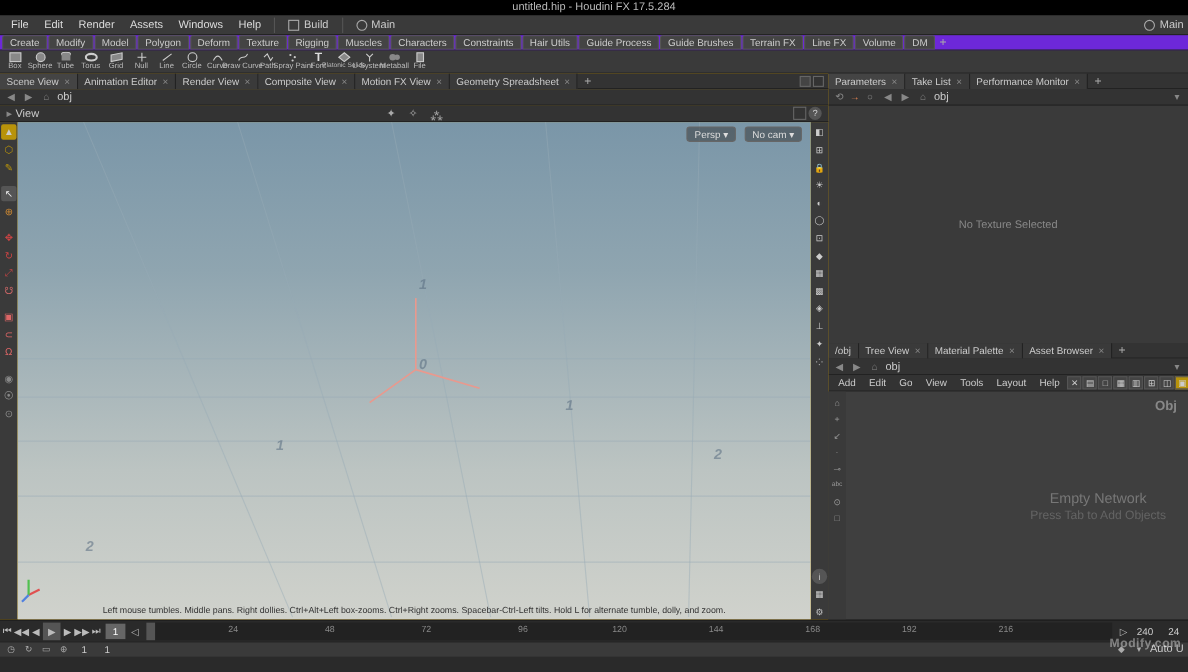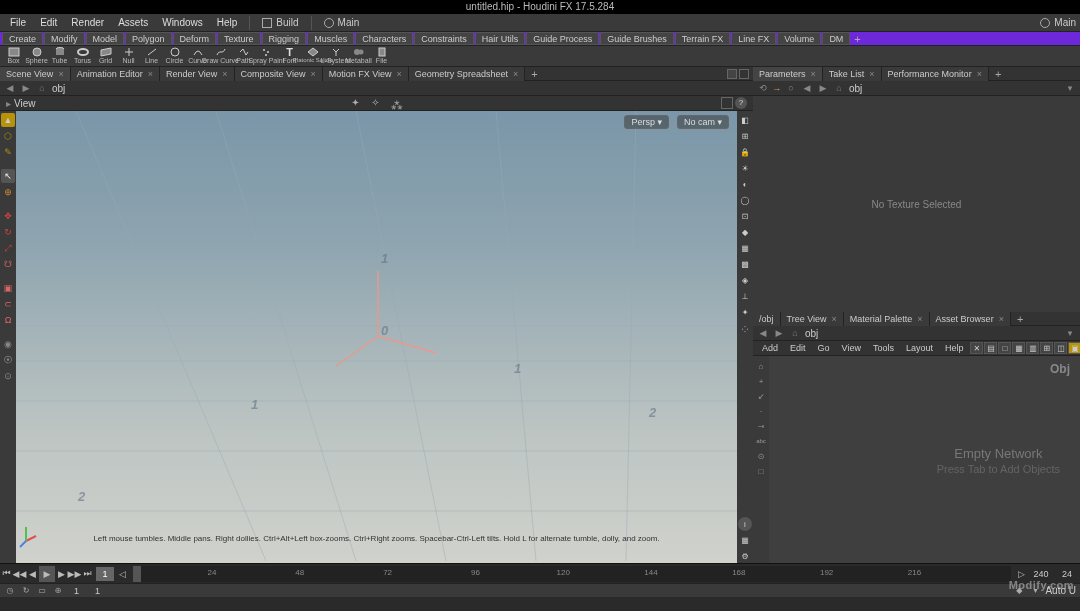--- a/index.html
+++ b/index.html
@@ -48,21 +48,21 @@
 .viewheader .right-icons div { width: 12px; height: 12px; cursor: pointer; }
 
 .viewport-wrap { flex: 1; display: flex; position: relative; }
 .left-tools { width: 16px; background: #3a3a3a; display: flex; flex-direction: column; align-items: center; padding-top: 2px; gap: 2px; }
 .left-tools .t { width: 14px; height: 14px; cursor: pointer; display: flex; align-items: center; justify-content: center; font-size: 9px; border-radius: 2px; }
 .left-tools .t.sel { background: #555; }
 
 .viewport { flex: 1; position: relative; background: linear-gradient(180deg, #7a96a8 0%, #8fa5b0 30%, #bcc4c2 70%, #d0d2cc 100%); overflow: hidden; }
 .viewport .persp-btn { position: absolute; top: 4px; right: 68px; background: rgba(50,50,50,0.5); color: #ddd; border: 1px solid #666; border-radius: 3px; padding: 1px 6px; font-size: 9px; cursor: pointer; }
 .viewport .cam-btn { position: absolute; top: 4px; right: 8px; background: rgba(50,50,50,0.5); color: #ddd; border: 1px solid #666; border-radius: 3px; padding: 1px 6px; font-size: 9px; cursor: pointer; }
-.viewport .hint { position: absolute; bottom: 20px; left: 50%; transform: translateX(-50%); font-size: 8px; color: #333; white-space: nowrap; }
+.viewport .hint { position: absolute; bottom: 4px; left: 50%; transform: translateX(-50%); font-size: 8px; color: #333; white-space: nowrap; }
 .viewport .grid-num { position: absolute; font-size: 13px; color: rgba(88,108,128,0.55); font-style: italic; font-weight: bold; }
 
 .right-tools { width: 16px; background: #3a3a3a; display: flex; flex-direction: column; align-items: center; padding-top: 2px; gap: 2px; }
 .right-tools .t { width: 14px; height: 14px; cursor: pointer; display: flex; align-items: center; justify-content: center; font-size: 8px; color: #ccc; }
 
 .params-area { height: 245px; background: #3a3a3a; display: flex; flex-direction: column; }
 .params-content { flex: 1; display: flex; align-items: center; justify-content: center; font-size: 10px; color: #888; }
 
 .network-area { flex: 1; background: #3a3a3a; display: flex; flex-direction: column; }
 .net-menubar { height: 15px; background: #333; display: flex; align-items: center; padding: 0 4px; gap: 2px; border-bottom: 1px solid #222; }

